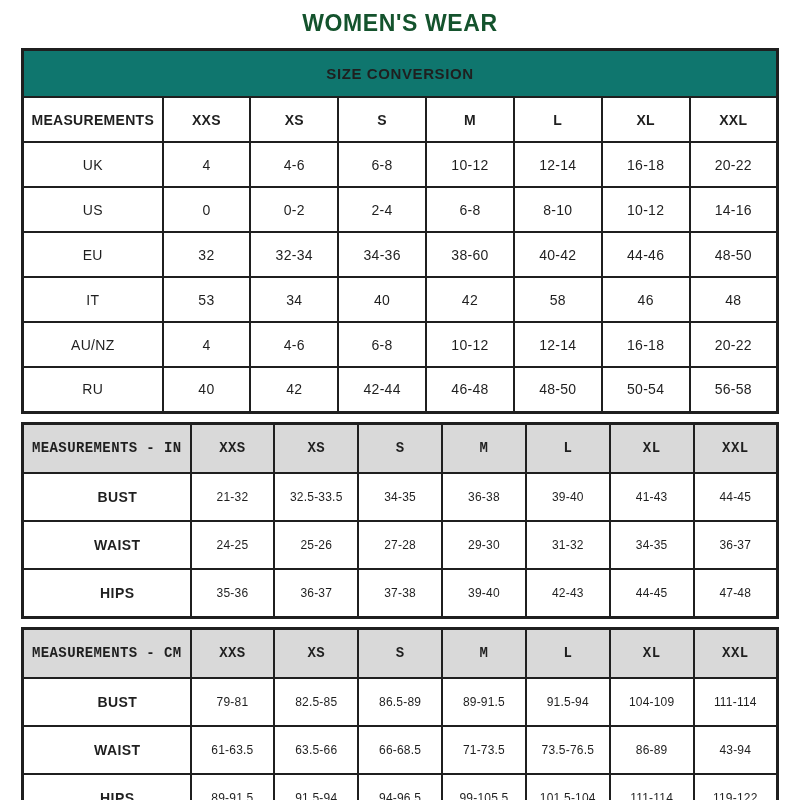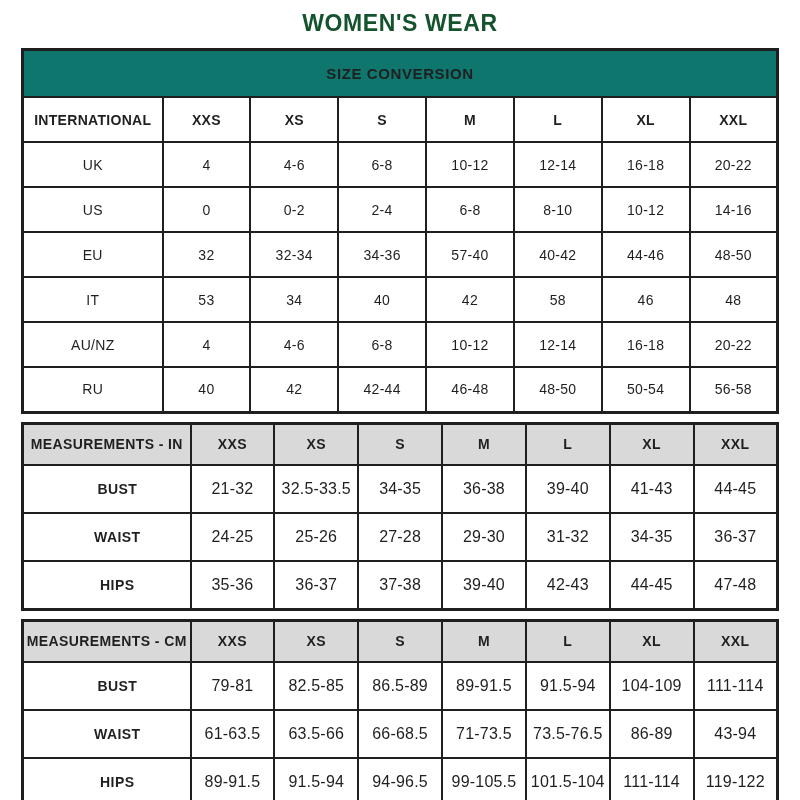--- a/index.html
+++ b/index.html
@@ -51,30 +51,30 @@
   .t1 tr { height: 45px; }
   .t1 td { font-size: 14px; letter-spacing: 0.3px; }
   .t1 .hdr td { font-weight: 600; }
   
   .t2 .hdr td, .t3 .hdr td {
     background: #d9d9d9;
     font-weight: 700;
     font-size: 14px;
     letter-spacing: 0.4px;
   }
-  .t2 .hdr, .t3 .hdr { height: 42px; }
+  .t2 .hdr, .t3 .hdr { height: 50px; font-family: Liberation Mono, monospace; }
   .t2 tr, .t3 tr { height: 48px; }
   .t2 td.rowlabel, .t3 td.rowlabel {
     font-size: 14px;
     font-weight: 600;
     letter-spacing: 0.4px;
     padding-left: 23px;
   }
   .t2 td.val, .t3 td.val {
-    font-size: 16px;
+    font-size: 12px;
     letter-spacing: 0.2px;
   }
 </style>
 </head>
 <body>
 
 <div class="page">
 
   <div class="page-title">WOMEN'S WEAR</div>
 
@@ -87,21 +87,21 @@
         <col>
         <col>
         <col>
         <col>
     </colgroup>
     <tbody>
       <tr class="caption-row">
         <td colspan="8">SIZE CONVERSION</td>
       </tr>
       <tr class="hdr">
-        <td>INTERNATIONAL</td>
+        <td>MEASUREMENTS</td>
         <td>XXS</td>
         <td>XS</td>
         <td>S</td>
         <td>M</td>
         <td>L</td>
         <td>XL</td>
         <td>XXL</td>
       </tr>
     </tbody>
     <tbody>
@@ -123,21 +123,21 @@
           <td class="val">6-8</td>
           <td class="val">8-10</td>
           <td class="val">10-12</td>
           <td class="val">14-16</td>
         </tr>
         <tr class="t1row">
           <td class="rowlabel">EU</td>
           <td class="val">32</td>
           <td class="val">32-34</td>
           <td class="val">34-36</td>
-          <td class="val">57-40</td>
+          <td class="val">38-60</td>
           <td class="val">40-42</td>
           <td class="val">44-46</td>
           <td class="val">48-50</td>
         </tr>
         <tr class="t1row">
           <td class="rowlabel">IT</td>
           <td class="val">53</td>
           <td class="val">34</td>
           <td class="val">40</td>
           <td class="val">42</td>

